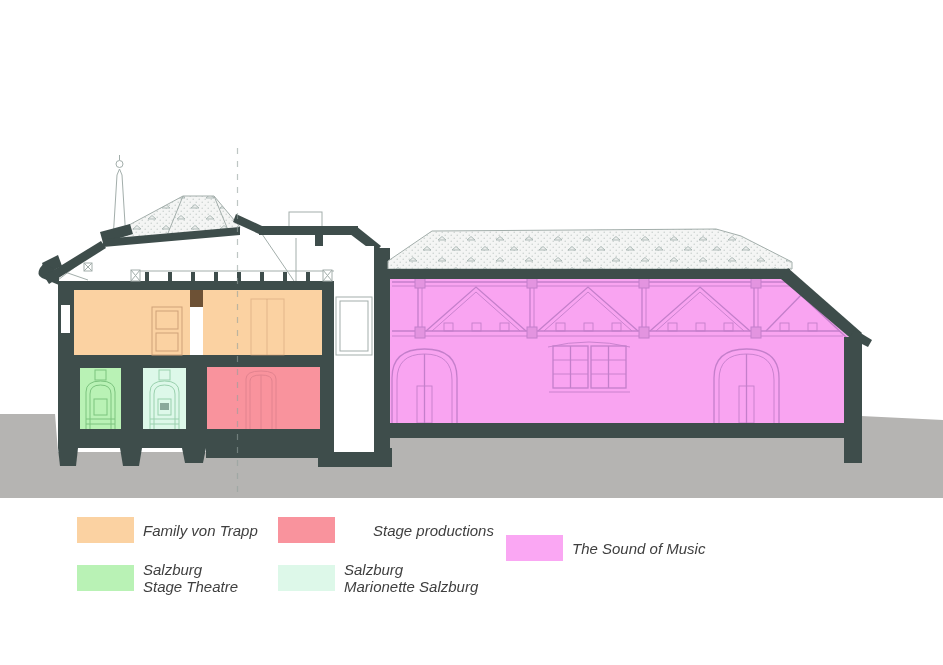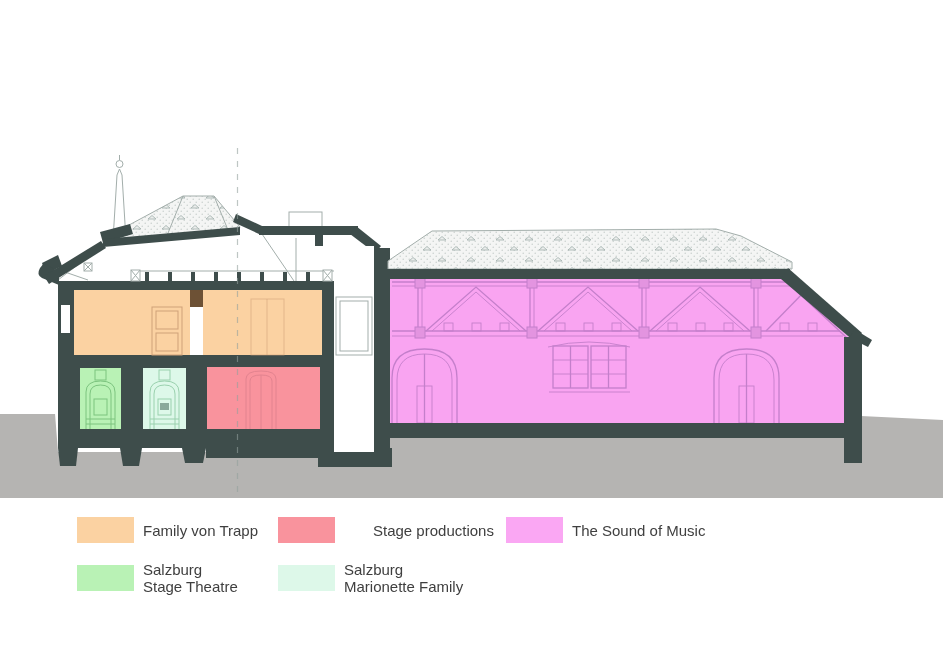--- a/index.html
+++ b/index.html
@@ -14,21 +14,21 @@
   .truss{stroke:var(--truss-purple);fill:none;stroke-width:1.3;}
   .trussthin{stroke:var(--truss-purple);fill:none;stroke-width:0.9;}
   .jointbox{fill:#e394e0;stroke:var(--truss-purple);stroke-width:1;}
   .greenline{stroke:#7cc47f;fill:none;stroke-width:1;}
   .mintline{stroke:#9ad1ae;fill:none;stroke-width:1;}
   .redline{stroke:#e2838f;fill:none;stroke-width:1;}
   .orangeline{stroke:#cfa178;fill:none;stroke-width:1;}
   .dashref{stroke:#93a09c;stroke-width:1.2;stroke-dasharray:6 7;opacity:.6;fill:none;}
   .legend-item{position:absolute;display:flex;align-items:center;gap:9px;}
   .swatch{width:57px;height:26px;flex:0 0 auto;}
-  .legend-label{font-size:15px;line-height:17px;color:var(--text-gray);
+  .legend-label{font-style:italic;font-size:15px;line-height:17px;color:var(--text-gray);
                 white-space:nowrap;}
 </style>
 </head>
 <body>
 
 <div class="canvas">
 
 <svg width="943" height="665" viewBox="0 0 943 665">
   <defs>
     <pattern id="stip" width="6" height="6" patternUnits="userSpaceOnUse">
@@ -284,33 +284,33 @@
 
 <div>
   <div class="legend-item" style="left:77px;top:517px;">
     <div class="swatch" style="background: rgb(251, 210, 162);"></div>
     <div class="legend-label">Family von Trapp</div>
   </div>
   <div class="legend-item" style="left:278px;top:517px;gap:38px;">
     <div class="swatch" style="background: rgb(249, 147, 157);"></div>
     <div class="legend-label">Stage productions</div>
   </div>
-  <div class="legend-item" style="left:506px;top:517px;">
+  <div class="legend-item" style="left:506px;top:535px;">
     <div class="swatch" style="background: rgb(250, 167, 243);"></div>
     <div class="legend-label">The Sound of Music</div>
   </div>
   <div class="legend-item" style="left:77px;top:561px;">
     <div class="swatch" style="background: rgb(185, 242, 181);"></div>
     <div class="legend-label">
       <span>Salzburg</span><br>
       <span>Stage Theatre</span>
     </div>
   </div>
   <div class="legend-item" style="left:278px;top:561px;">
     <div class="swatch" style="background: rgb(221, 248, 233);"></div>
     <div class="legend-label">
       <span>Salzburg</span><br>
-      <span>Marionette Family</span>
+      <span>Marionette Salzburg</span>
     </div>
   </div>
 </div>
 
 </div>
 
 </body></html>

